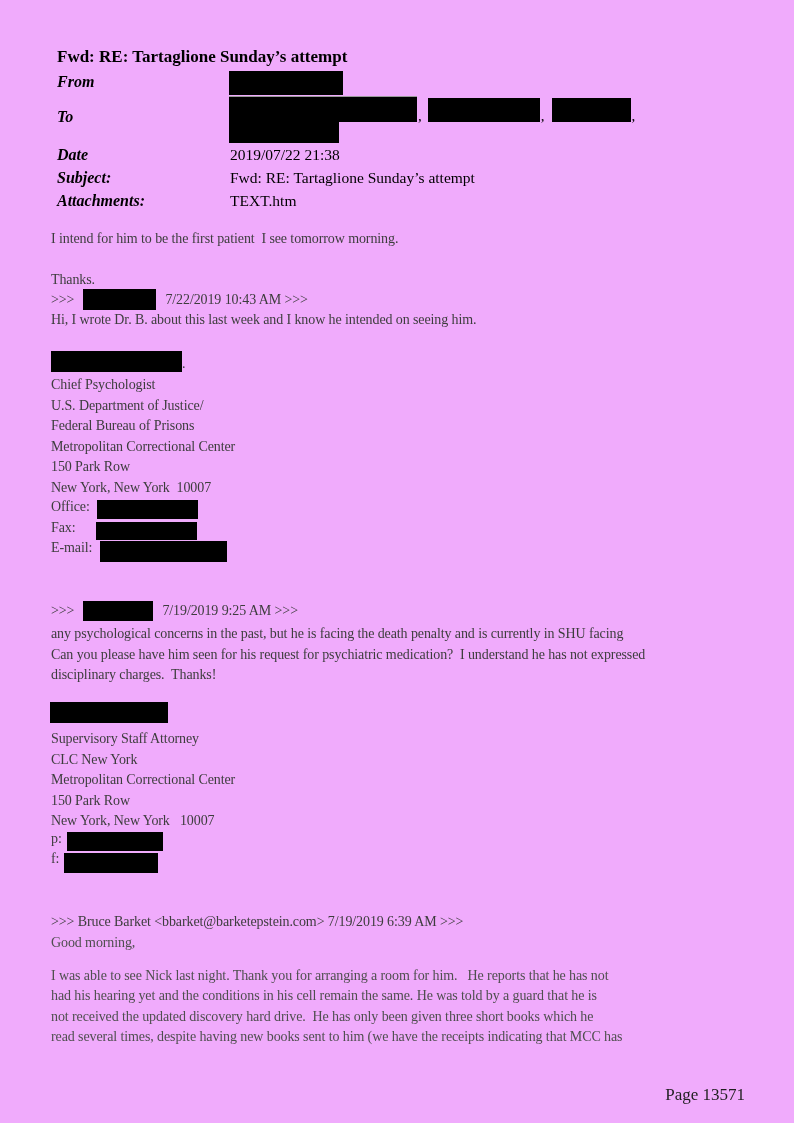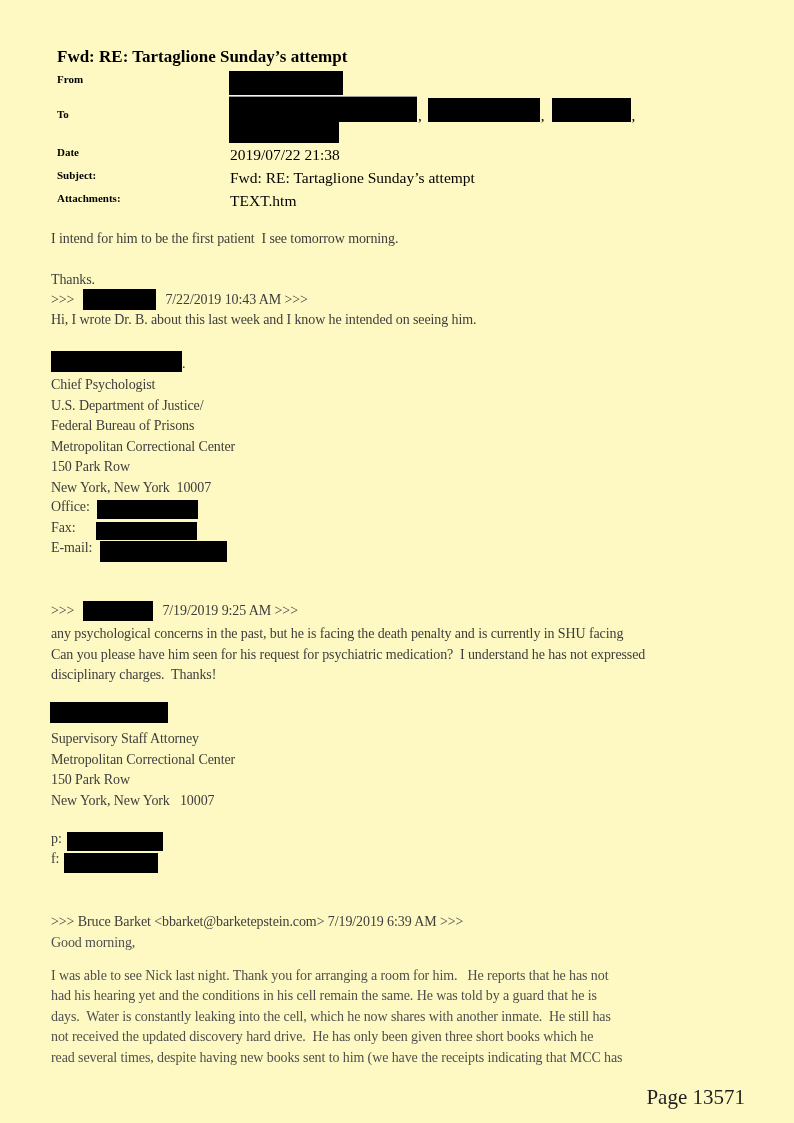--- a/index.html
+++ b/index.html
@@ -1,34 +1,34 @@
 <!DOCTYPE html>
 <html><head>
 <meta charset="utf-8">
 <style>
   html,body{margin:0;padding:0;background:#888;}
   .page{
     position:relative;
     width:794px;height:1123px;
-    background:#fef9c3;
+    background:#f0abfc;
     margin:0 auto;
     overflow:hidden;
     font-family:"Liberation Sans",sans-serif;
   }
   .serif{font-family:"Liberation Serif",serif;color:#000;}
   .sans{font-family:Liberation Serif, serif;}
   .abs{position:absolute;}
   .pre{white-space:pre;}
   .body-text{font-size:14px;letter-spacing:-0.1px;color:#3d3d3d;}
   .light-text{color:#4f4f4f;}
   .redact{background:#000;display:inline-block;flex:0 0 auto;}
 
   
   .doc-title{left:57px;top:47px;font-size:17px;font-weight:bold;}
-  .hdr-label{font-size:11px;font-weight:bold;}
+  .hdr-label{font-size:16px;font-weight:bold;font-style:italic;}
   .hdr-value{font-size:15.5px;}
   .lbl-from{left:57px;top:73px;}
   .lbl-to{left:57px;top:108px;}
   .lbl-date{left:57px;top:146px;}
   .lbl-subject{left:57px;top:169px;}
   .lbl-attach{left:57px;top:192px;}
   .val-date{left:230px;top:146px;}
   .val-subject{left:230px;top:169px;}
   .val-attach{left:230px;top:192px;}
 
@@ -69,21 +69,21 @@
   .sig2-lines{left:51px;top:729px;}
   .row-p{top:831px;}
   .row-f{top:851px;}
   .bar-p{position:absolute;left:16px;top:1px;width:96px;height:19px;}
   .bar-f{position:absolute;left:13px;top:2px;width:94px;height:20px;}
 
   .msg3-quote{left:51px;top:914px;}
   .msg3-greeting{left:51px;top:935px;}
   .msg3-para{left:51px;top:966px;line-height:20.4px;height:113px;width:740px;overflow:hidden;}
 
-  .page-number{right:49px;top:1085px;font-size:21px;color:#1f1f1f;}
+  .page-number{right:49px;top:1085px;font-size:17px;color:#1f1f1f;}
 </style>
 </head>
 <body>
 
 <div class="page">
 
   <div class="abs serif doc-title pre">Fwd: RE: Tartaglione Sunday’s attempt</div>
 
   <div class="abs serif hdr-label lbl-from">From</div>
   <div class="abs redact bar-from"></div>
@@ -149,38 +149,38 @@
   </div>
   <div class="abs sans body-text msg2-para">
     <div class="pre">any psychological concerns in the past, but he is facing the death penalty and is currently in SHU facing</div>
     <div class="pre">Can you please have him seen for his request for psychiatric medication?  I understand he has not expressed</div>
     <div class="pre">disciplinary charges.  Thanks!</div>
   </div>
 
   <div class="abs redact bar-sig2name"></div>
   <div class="abs sans body-text sig-block sig2-lines">
     <div class="pre">Supervisory Staff Attorney</div>
+    <div class="pre">CLC New York</div>
     <div class="pre">Metropolitan Correctional Center</div>
     <div class="pre">150 Park Row</div>
     <div class="pre">New York, New York   10007</div>
   </div>
   <div class="abs contact-row row-p sans body-text">
     <span class="pre">p:</span>
     <span class="redact bar-p"></span>
   </div>
   <div class="abs contact-row row-f sans body-text">
     <span class="pre">f:</span>
     <span class="redact bar-f"></span>
   </div>
 
   <div class="abs sans body-text pre msg3-quote">&gt;&gt;&gt; Bruce Barket &lt;bbarket@barketepstein.com&gt; 7/19/2019 6:39 AM &gt;&gt;&gt;</div>
   <div class="abs sans body-text light-text pre msg3-greeting">Good morning,</div>
   <div class="abs sans body-text light-text msg3-para">
     <div class="pre">I was able to see Nick last night. Thank you for arranging a room for him.   He reports that he has not</div>
     <div class="pre">had his hearing yet and the conditions in his cell remain the same. He was told by a guard that he is</div>
-    <div class="pre">days.  Water is constantly leaking into the cell, which he now shares with another inmate.  He still has</div>
     <div class="pre">not received the updated discovery hard drive.  He has only been given three short books which he</div>
     <div class="pre">read several times, despite having new books sent to him (we have the receipts indicating that MCC has</div>
   </div>
 
   <div class="abs sans page-number pre">Page 13571</div>
 
 </div>
 
 </body></html>

